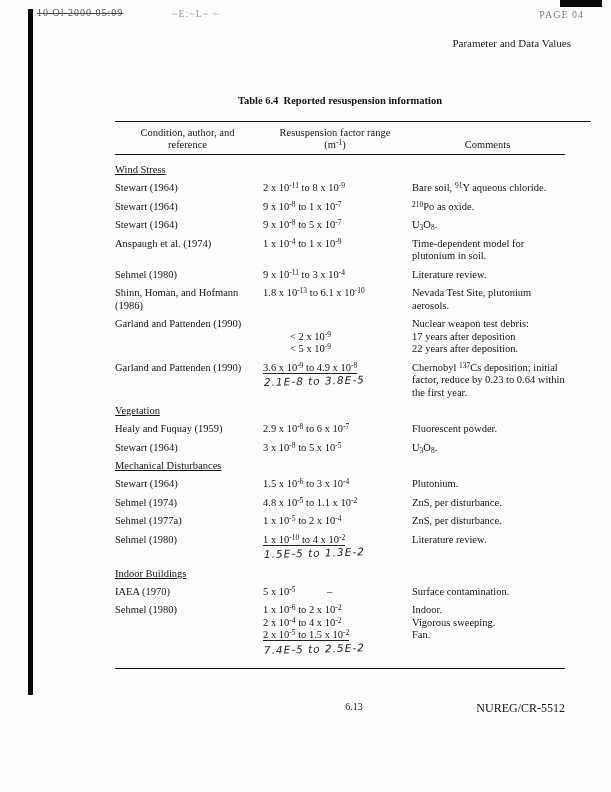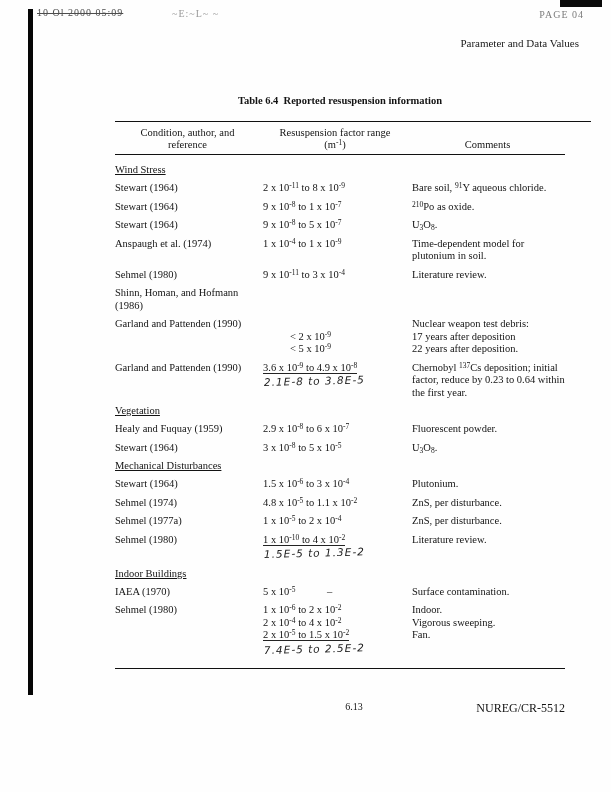--- a/index.html
+++ b/index.html
@@ -14,21 +14,21 @@
 
   
   .edge-line { position:absolute; left:28px; top:9px; width:5px; height:686px; background:#060606; }
   .corner-mark { position:absolute; top:0; right:9px; width:42px; height:7px; background:#0a0a0a; }
   .fax { position:absolute; top:7px; left:0; width:100%; height:14px;
          font-family:Liberation Serif, serif; font-size:10px; letter-spacing:1px; color:#8d8d8d; }
   .fax-left  { position:absolute; left:37px; top:0; color:#4d4d4d; text-decoration:line-through; }
   .fax-mid   { position:absolute; left:172px; top:1px; color:#9a9a9a; }
   .fax-right { position:absolute; right:27px; top:2px; color:#7c7c7c;margin-left:32px; }
 
-  .running-header { position:absolute; top:37px; right:32px; font-size:11px; color:#1a1a1a; }
+  .running-header { position:absolute; top:37px; right:40px; font-size:11px; color:#1a1a1a; }
 
   .title { position:absolute; top:95px; left:115px; width:450px; text-align:center;
            font-size:10.5px; font-weight:bold; }
 
   .table { position:absolute; top:121px; left:115px; width:450px; font-size:10.5px; }
   .rule-ext { position:absolute; top:121px; left:565px; width:26px; height:1px; background:#111; }
 
   .thead { display:grid; grid-template-columns:145px 150px 155px;
            border-top:1.2px solid #111; border-bottom:1px solid #111; padding:5px 0 3px; }
   .th { text-align:center; font-weight:normal; white-space:pre-line; line-height:12px; }
@@ -129,20 +129,26 @@
           <div class="cell range">
             <div class="line"><span>9 x 10<sup>-11</sup> to 3 x 10<sup>-4</sup></span></div>
           </div>
           <div class="cell comments">
             <div class="line">Literature review.</div>
           </div>
         </div>
         <div class="trow">
           <div class="cell ref">Shinn, Homan, and Hofmann
 (1986)</div>
+          <div class="cell range">
+            <div class="line"><span>1.8 x 10<sup>-13</sup> to 6.1 x 10<sup>-10</sup></span></div>
+          </div>
+          <div class="cell comments">
+            <div class="line">Nevada Test Site, plutonium aerosols.</div>
+          </div>
         </div>
         <div class="trow">
           <div class="cell ref">Garland and Pattenden (1990)</div>
           <div class="cell range">
             <div class="line"><span>&nbsp;</span></div>
             <div class="line indent"><span>&lt; 2 x 10<sup>-9</sup></span></div>
             <div class="line indent"><span>&lt; 5 x 10<sup>-9</sup></span></div>
           </div>
           <div class="cell comments">
             <div class="line">Nuclear weapon test debris:</div>

